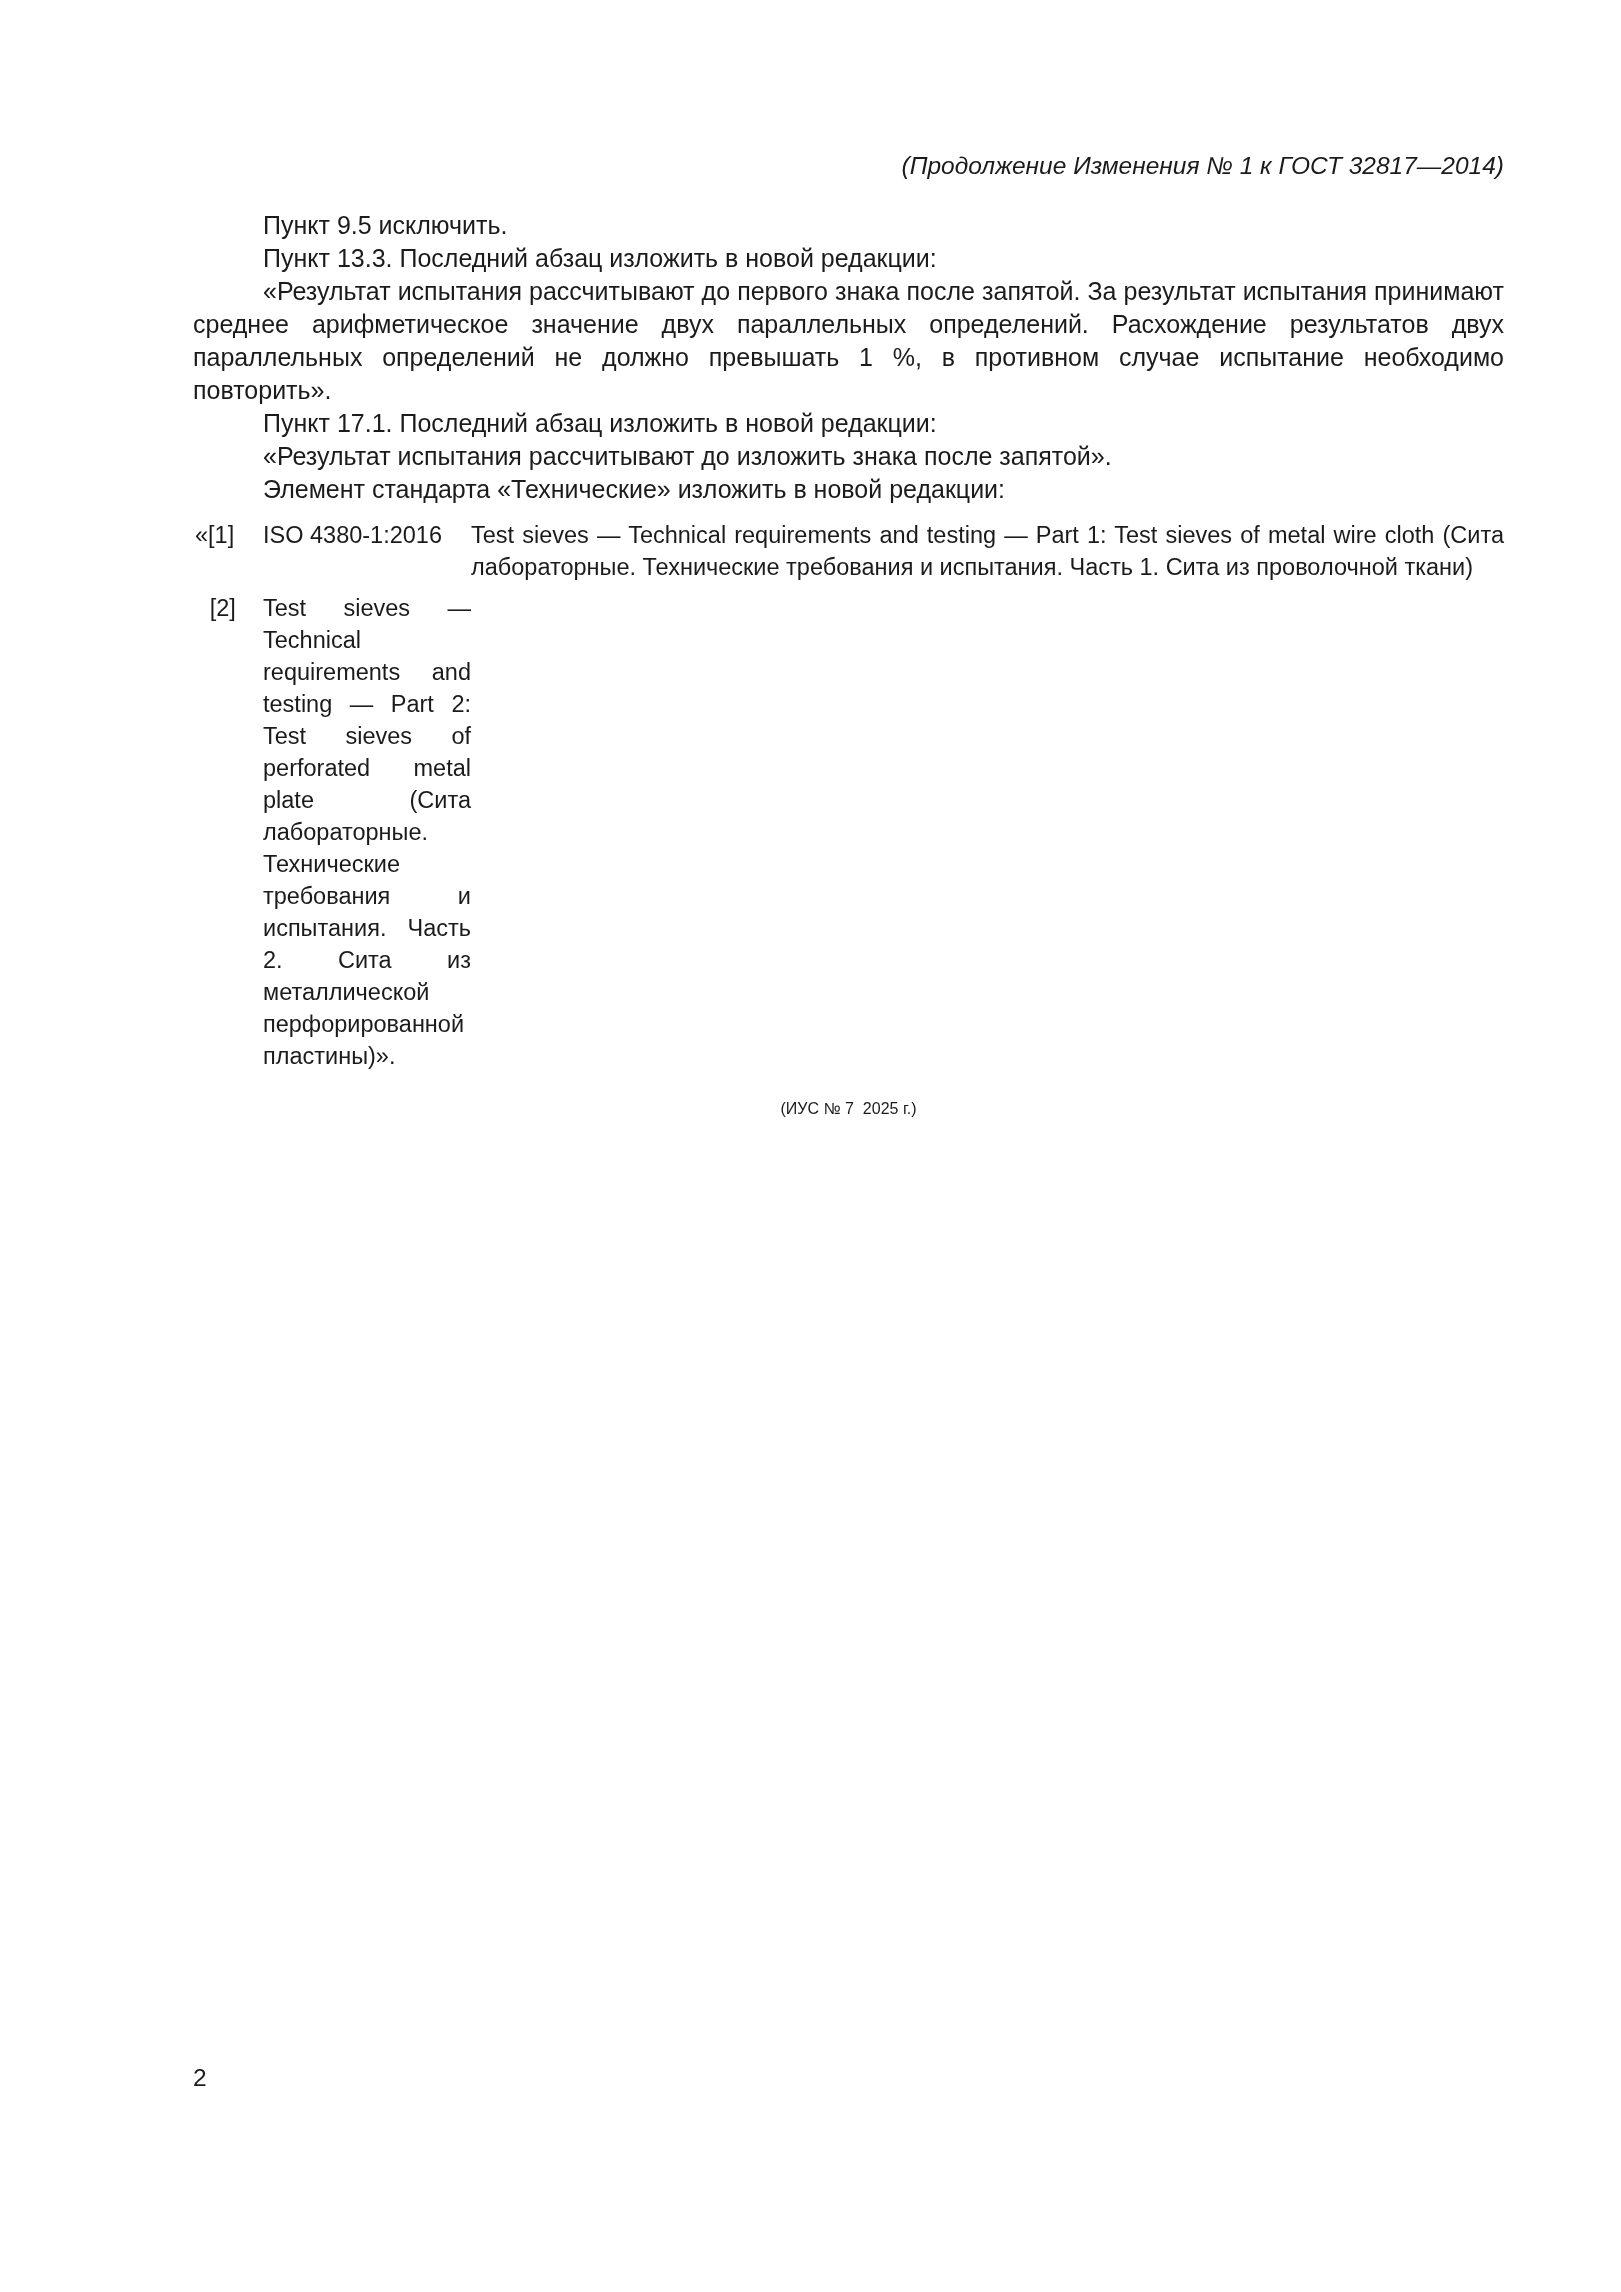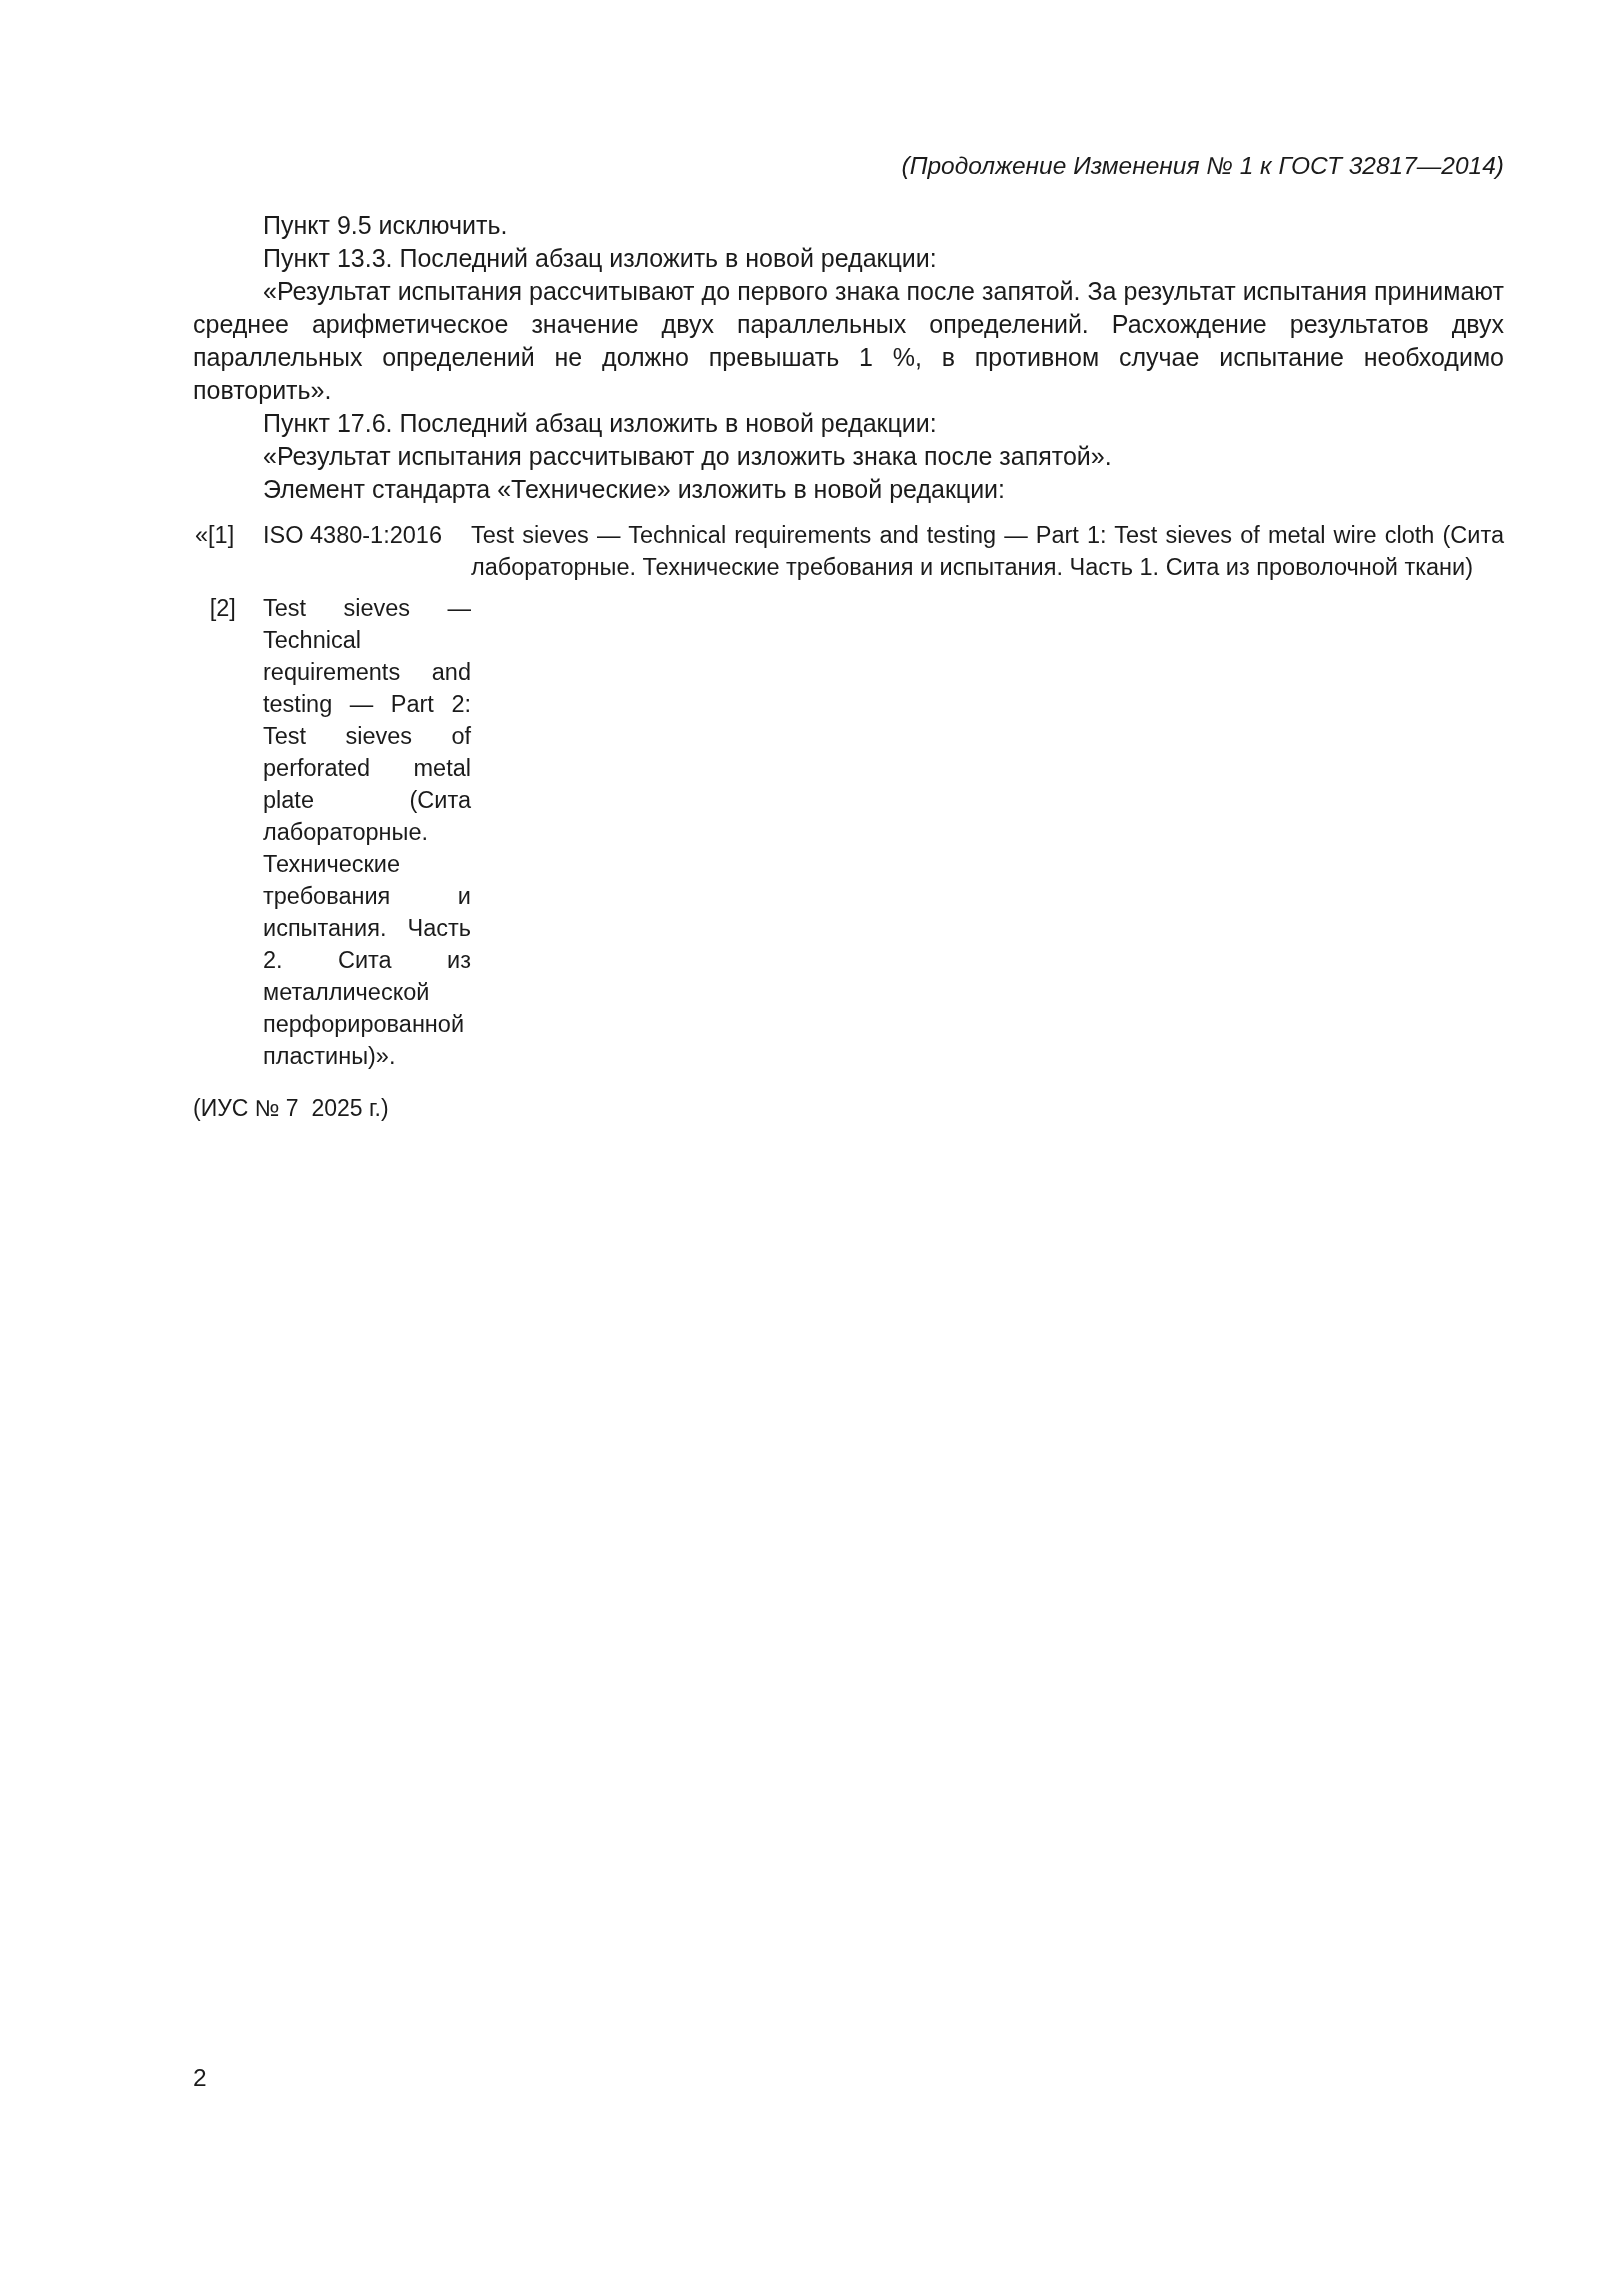--- a/index.html
+++ b/index.html
@@ -46,44 +46,44 @@
     display: grid;
     grid-template-columns: 70px 208px 1fr;
   }
   .bib-row + .bib-row { margin-top: 9.8px; }
   .bib-label { padding-left: 2px; white-space: nowrap; }
   .bib-row:nth-of-type(2) .bib-label { padding-left: 16.7px; }
   .bib-code { white-space: nowrap; }
   .bib-desc { text-align: justify; }
   .ius-note {
     margin-top: 19.6px;
-    text-align: left;
+    text-align: center;
     text-indent: 0;
-    font-size: 23px;
+    font-size: 16px;
   }
   .page-number {
     position: absolute;
     top: 2062px;
     left: 193px;
     font-size: 24.5px;
     line-height: 31px;
   }
 </style>
 </head>
 <body>
 
 <div class="page">
 
   <div class="header-note">(Продолжение Изменения № 1 к ГОСТ 32817—2014)</div>
 
   <div class="body-text">
     <p class="para">Пункт 9.5 исключить.</p>
     <p class="para">Пункт 13.3. Последний абзац изложить в новой редакции:</p>
     <p class="para">«Результат испытания рассчитывают до первого знака после запятой. За результат испытания принимают среднее арифметическое значение двух параллельных определений. Расхождение результатов двух параллельных определений не должно превышать 1 %, в противном случае испытание необходимо повторить».</p>
-    <p class="para">Пункт 17.6. Последний абзац изложить в новой редакции:</p>
+    <p class="para">Пункт 17.1. Последний абзац изложить в новой редакции:</p>
     <p class="para">«Результат испытания рассчитывают до изложить знака после запятой».</p>
     <p class="para">Элемент стандарта «Технические» изложить в новой редакции:</p>
 
     <div class="bibliography">
       <div class="bib-row">
         <div class="bib-label">«[1]</div>
         <div class="bib-code">ISO 4380-1:2016</div>
         <div class="bib-desc">Test sieves — Technical requirements and testing — Part 1: Test sieves of metal wire cloth (Сита лабораторные. Технические требования и испытания. Часть 1. Сита из проволочной ткани)</div>
       </div>
       <div class="bib-row">

